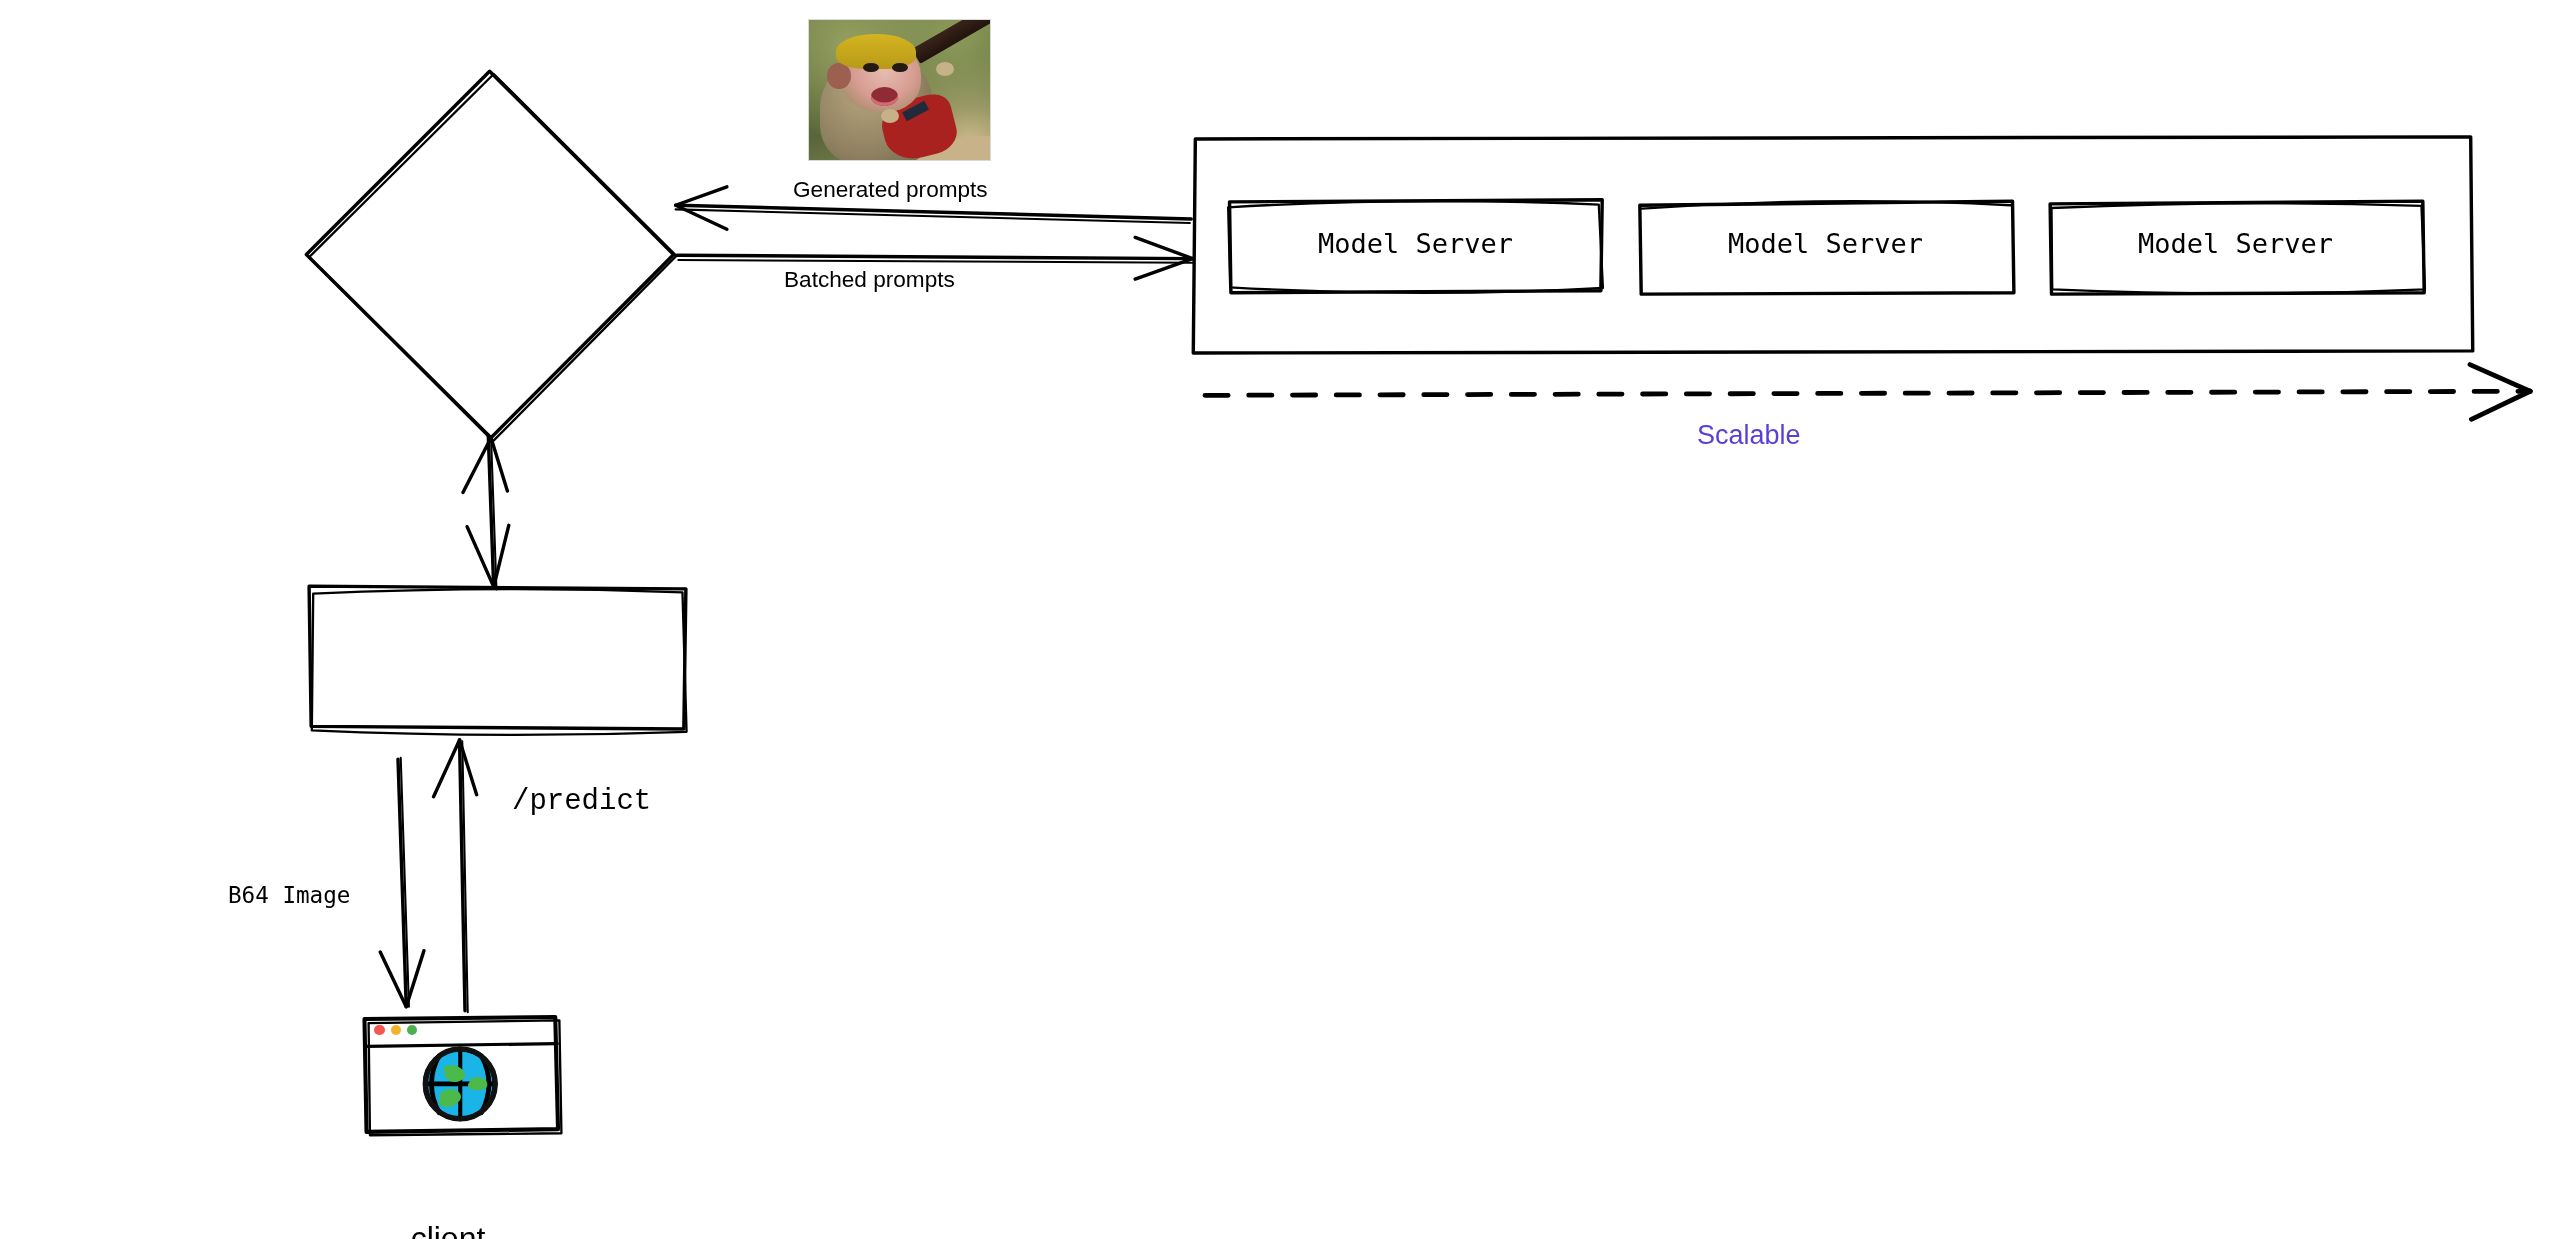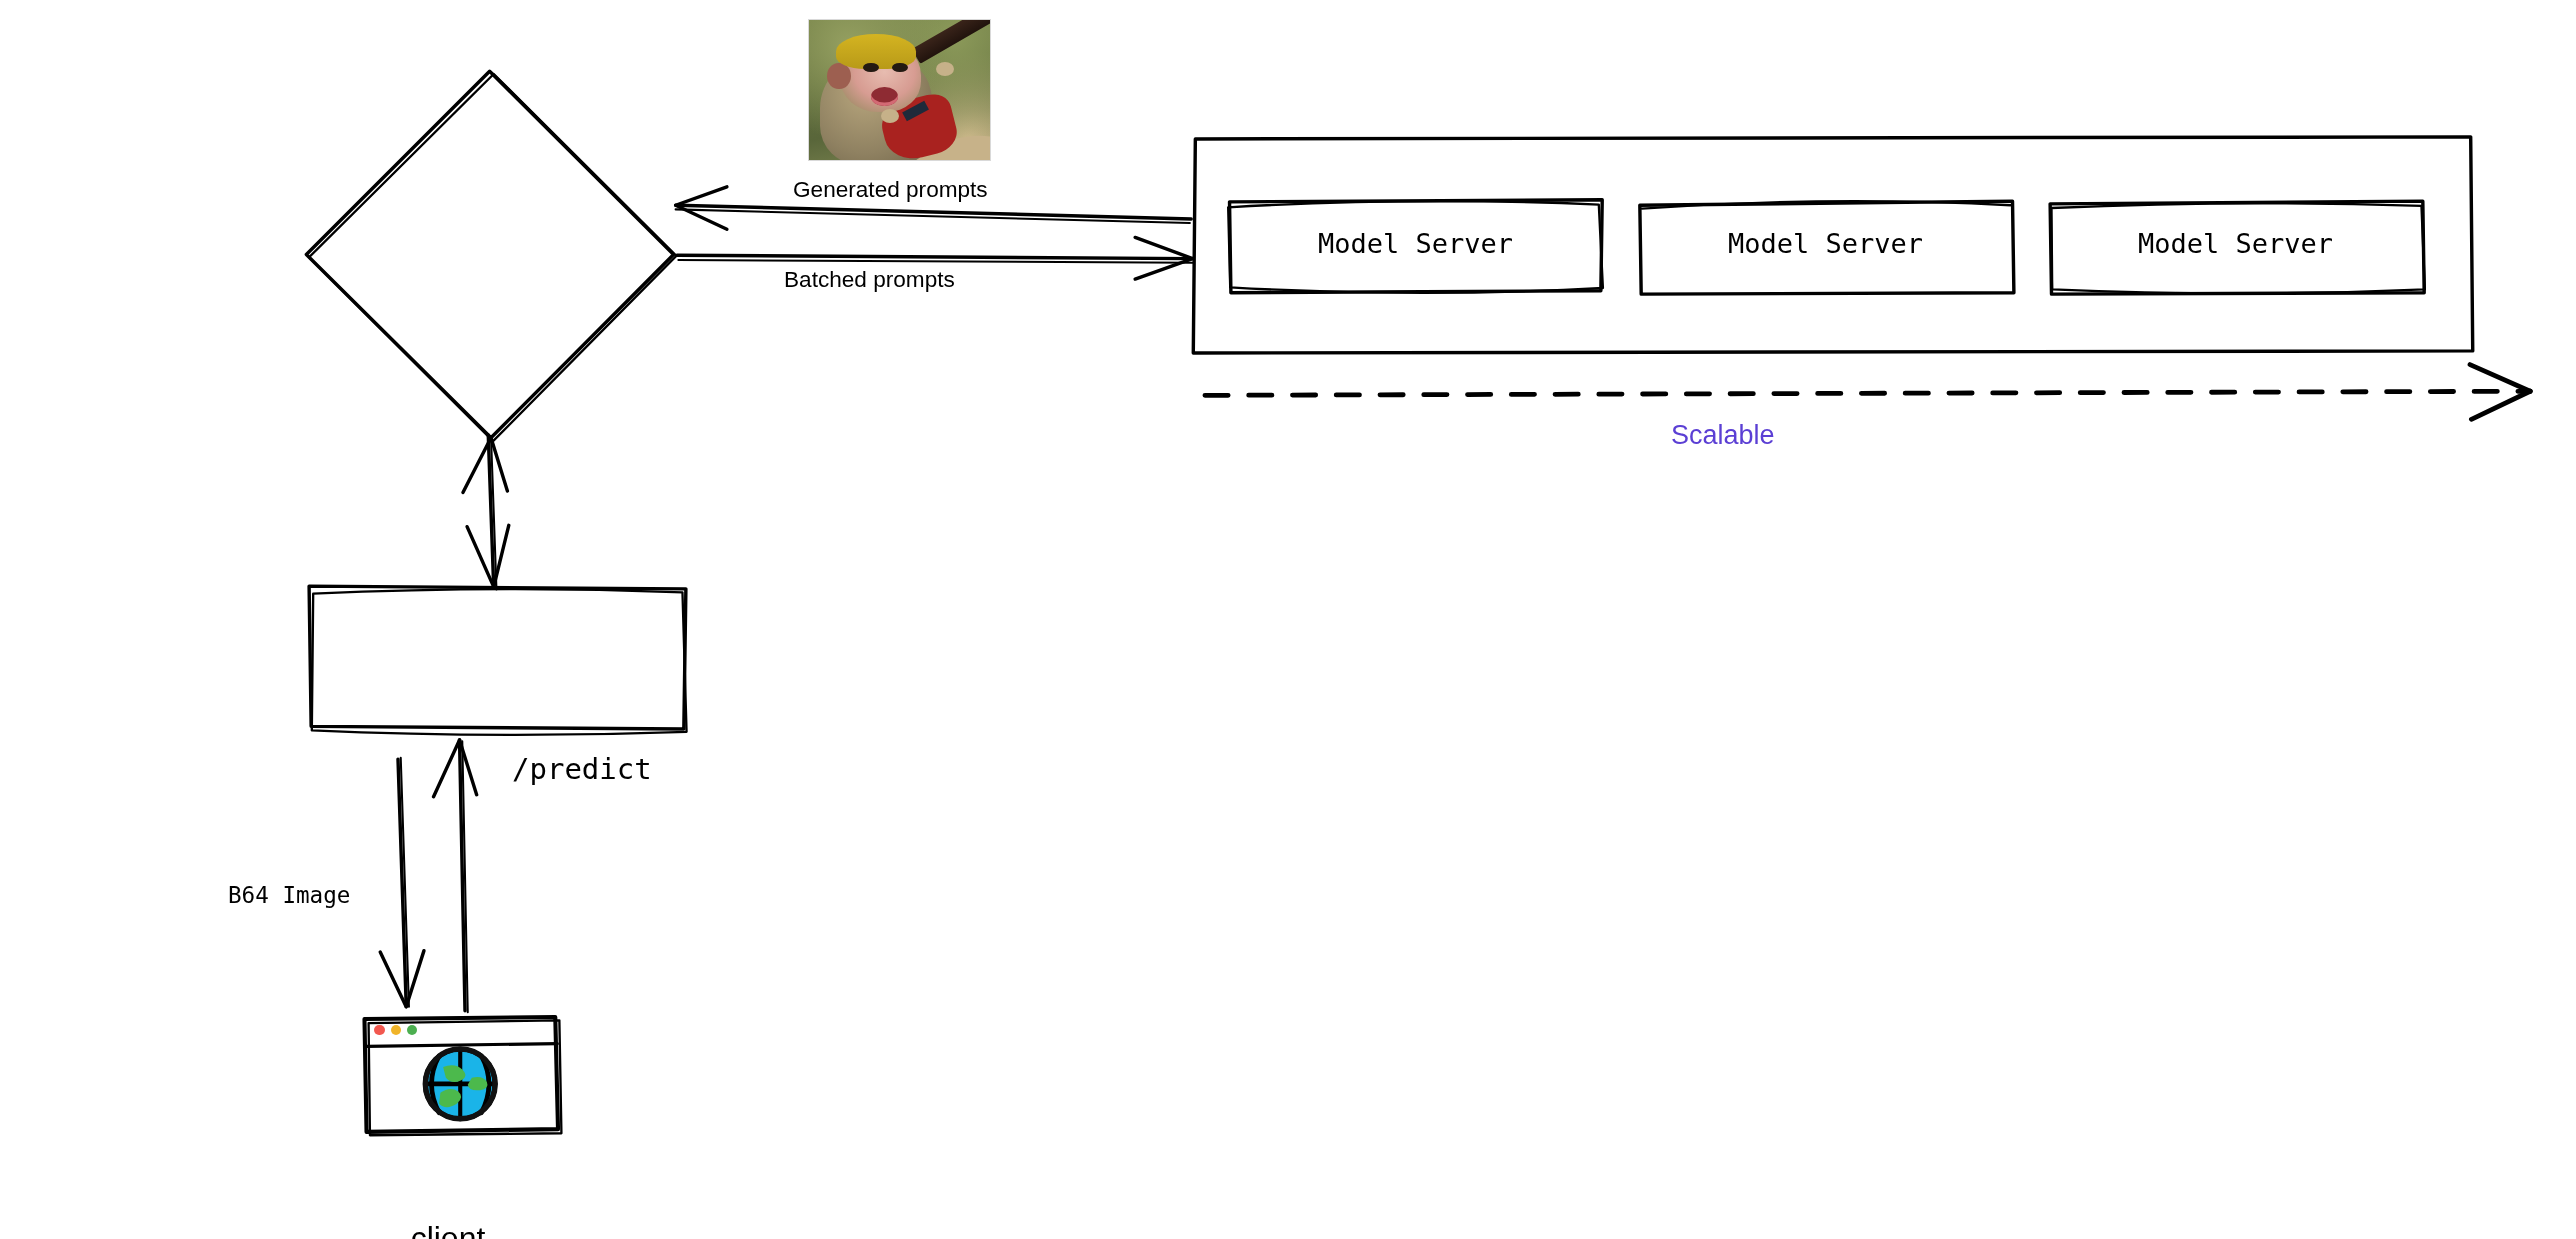--- a/index.html
+++ b/index.html
@@ -68,22 +68,23 @@
   }
   #load-balancer-label {
     left: 311px;
     top: 643px;
     width: 373px;
     text-align: center;
     font-size: 34px;
   }
   #predict-label {
     left: 512px;
-    top: 752px;
+    top: 784px;
     font-size: 29px;
+    font-family: Liberation Mono, monospace;
   }
   #b64-label {
     left: 228px;
     top: 882px;
     font-size: 22.6px;
   }
   #client-label {
     left: 342px;
     top: 1175px;
     width: 212px;
@@ -376,21 +377,21 @@
   <div class="lbl sans" id="arrow-label-generated">Generated prompts</div>
 
   <div class="lbl sans" id="arrow-label-batched">Batched prompts</div>
 
   <div class="lbl mono ms-label" id="ms-label-0">Model Server</div>
 
   <div class="lbl mono ms-label" id="ms-label-1">Model Server</div>
 
   <div class="lbl mono ms-label" id="ms-label-2">Model Server</div>
 
-  <div class="lbl sans" id="scalable-label" style="color:#5b3fd4;">Scalable</div>
+  <div class="lbl sans" id="scalable-label" style="color:#5b3fd4;margin-left:26px;">Scalable</div>
 
 
 
   <div class="lbl mono" id="predict-label">/predict</div>
 
   <div class="lbl mono" id="b64-label">B64 Image</div>
 
   <div class="lbl sans" id="client-label">client</div>
 
 </div>

